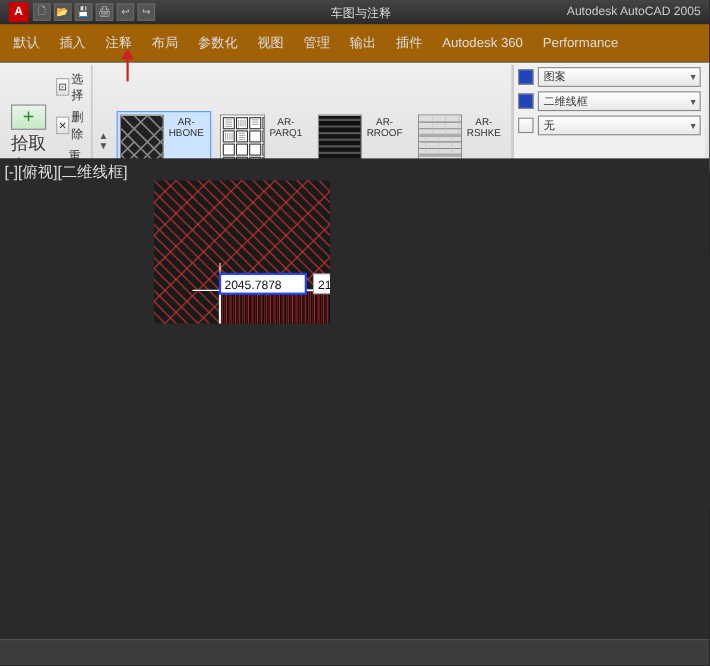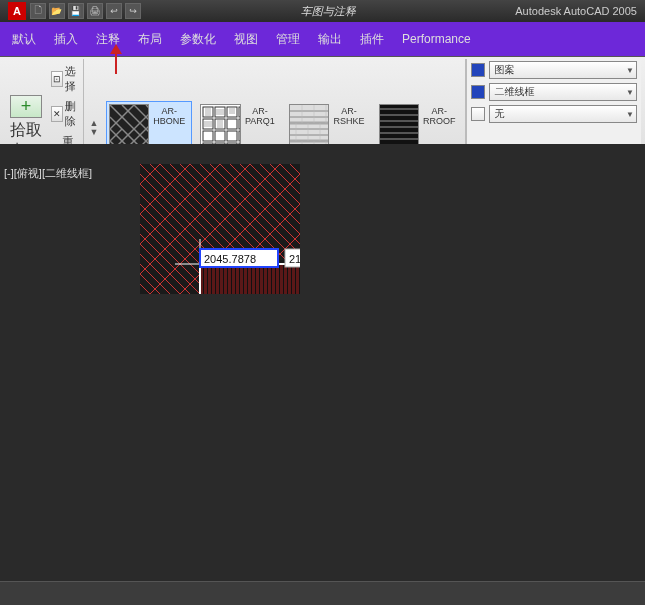--- a/index.html
+++ b/index.html
@@ -54,31 +54,30 @@
       display: flex;
       align-items: center;
       justify-content: center;
       color: #ccc;
       font-size: 9px;
       cursor: pointer;
     }
     #title-center {
       color: #ddd;
       font-size: 11px;
-      font-style: italic;
     }
     #title-right {
       color: #ccc;
       font-size: 11px;
     }
 
     
     #menu-bar {
       height: 35px;
-      background: #6d28d9;
+      background: #a16207;
       display: flex;
       align-items: center;
       padding: 16px 4px;
       gap: 2px;
       border-bottom: 1px solid #555;
     }
     .menu-item {
       padding: 2px 8px;
       color: #ddd;
       font-size: 12px;
@@ -296,24 +295,24 @@
       left: 0;
       right: 0;
       bottom: 24px;
       background: #2a2a2a;
       overflow: hidden;
     }
 
     
     #view-label {
       position: absolute;
-      top: 22px;
+      top: 4px;
       left: 4px;
       color: #ddd;
-      font-size: 11px;
+      font-size: 14px;
       z-index: 10;
     }
 
     
     #drawing {
       position: absolute;
       top: 0; left: 0; right: 0; bottom: 0;
     }
 
     
@@ -379,20 +378,21 @@
 <div id="menu-bar">
   <div class="menu-item">默认</div>
   <div class="menu-item">插入</div>
   <div class="menu-item">注释</div>
   <div class="menu-item">布局</div>
   <div class="menu-item">参数化</div>
   <div class="menu-item">视图</div>
   <div class="menu-item">管理</div>
   <div class="menu-item">输出</div>
   <div class="menu-item">插件</div>
+  <div class="menu-item">Autodesk 360</div>
   <div class="menu-item">Performance</div>
 </div>
 
 <div id="ribbon">
   <div id="ribbon-tabs">
   </div>
   <div id="ribbon-content">
 
     <div class="ribbon-group" id="group-boundary">
       <div style="display:flex; align-items:center; gap:4px;">
@@ -495,20 +495,37 @@
               <rect x="26" y="38" width="10" height="8" fill="none" stroke="#333" stroke-width="1"></rect>
               <rect x="38" y="38" width="8" height="8" fill="none" stroke="#333" stroke-width="1"></rect>
             </svg>
           </div>
           <span class="pattern-label">AR-PARQ1</span>
         </div>
 
         <div class="pattern-item">
           <div class="pattern-icon">
             <svg width="48" height="48" xmlns="http://www.w3.org/2000/svg">
+              <rect width="48" height="48" fill="#111"></rect>
+              <line x1="0" y1="4" x2="48" y2="4" stroke="#555" stroke-width="2"></line>
+              <line x1="0" y1="10" x2="48" y2="10" stroke="#555" stroke-width="2"></line>
+              <line x1="0" y1="16" x2="48" y2="16" stroke="#555" stroke-width="2"></line>
+              <line x1="0" y1="22" x2="48" y2="22" stroke="#555" stroke-width="2"></line>
+              <line x1="0" y1="28" x2="48" y2="28" stroke="#555" stroke-width="2"></line>
+              <line x1="0" y1="34" x2="48" y2="34" stroke="#555" stroke-width="2"></line>
+              <line x1="0" y1="40" x2="48" y2="40" stroke="#555" stroke-width="2"></line>
+              <line x1="0" y1="46" x2="48" y2="46" stroke="#555" stroke-width="2"></line>
+            </svg>
+          </div>
+          <span class="pattern-label">AR-RROOF</span>
+        </div>
+
+        <div class="pattern-item">
+          <div class="pattern-icon">
+            <svg width="48" height="48" xmlns="http://www.w3.org/2000/svg">
               <rect width="48" height="48" fill="#ddd"></rect>
               <line x1="0" y1="6" x2="48" y2="6" stroke="#888" stroke-width="1"></line>
               <line x1="0" y1="12" x2="48" y2="12" stroke="#888" stroke-width="1"></line>
               <line x1="0" y1="18" x2="48" y2="18" stroke="#aaa" stroke-width="3"></line>
               <line x1="0" y1="24" x2="48" y2="24" stroke="#888" stroke-width="1"></line>
               <line x1="0" y1="30" x2="48" y2="30" stroke="#888" stroke-width="1"></line>
               <line x1="0" y1="36" x2="48" y2="36" stroke="#aaa" stroke-width="3"></line>
               <line x1="0" y1="42" x2="48" y2="42" stroke="#888" stroke-width="1"></line>
               <line x1="12" y1="0" x2="12" y2="18" stroke="#bbb" stroke-width="0.5"></line>
               <line x1="24" y1="0" x2="24" y2="18" stroke="#bbb" stroke-width="0.5"></line>
@@ -517,37 +534,20 @@
               <line x1="18" y1="18" x2="18" y2="36" stroke="#bbb" stroke-width="0.5"></line>
               <line x1="30" y1="18" x2="30" y2="36" stroke="#bbb" stroke-width="0.5"></line>
               <line x1="42" y1="18" x2="42" y2="36" stroke="#bbb" stroke-width="0.5"></line>
               <line x1="12" y1="36" x2="12" y2="48" stroke="#bbb" stroke-width="0.5"></line>
               <line x1="24" y1="36" x2="24" y2="48" stroke="#bbb" stroke-width="0.5"></line>
               <line x1="36" y1="36" x2="36" y2="48" stroke="#bbb" stroke-width="0.5"></line>
             </svg>
           </div>
           <span class="pattern-label">AR-RSHKE</span>
         </div>
-
-        <div class="pattern-item">
-          <div class="pattern-icon">
-            <svg width="48" height="48" xmlns="http://www.w3.org/2000/svg">
-              <rect width="48" height="48" fill="#111"></rect>
-              <line x1="0" y1="4" x2="48" y2="4" stroke="#555" stroke-width="2"></line>
-              <line x1="0" y1="10" x2="48" y2="10" stroke="#555" stroke-width="2"></line>
-              <line x1="0" y1="16" x2="48" y2="16" stroke="#555" stroke-width="2"></line>
-              <line x1="0" y1="22" x2="48" y2="22" stroke="#555" stroke-width="2"></line>
-              <line x1="0" y1="28" x2="48" y2="28" stroke="#555" stroke-width="2"></line>
-              <line x1="0" y1="34" x2="48" y2="34" stroke="#555" stroke-width="2"></line>
-              <line x1="0" y1="40" x2="48" y2="40" stroke="#555" stroke-width="2"></line>
-              <line x1="0" y1="46" x2="48" y2="46" stroke="#555" stroke-width="2"></line>
-            </svg>
-          </div>
-          <span class="pattern-label">AR-RROOF</span>
-        </div>
       </div>
       <div class="ribbon-group-label">图案</div>
     </div>
 
     <div id="right-panel">
 
       <div class="right-row">
         <div class="right-checkbox right-check-blue"></div>
         <div class="right-dropdown">
           <span>图案</span>

